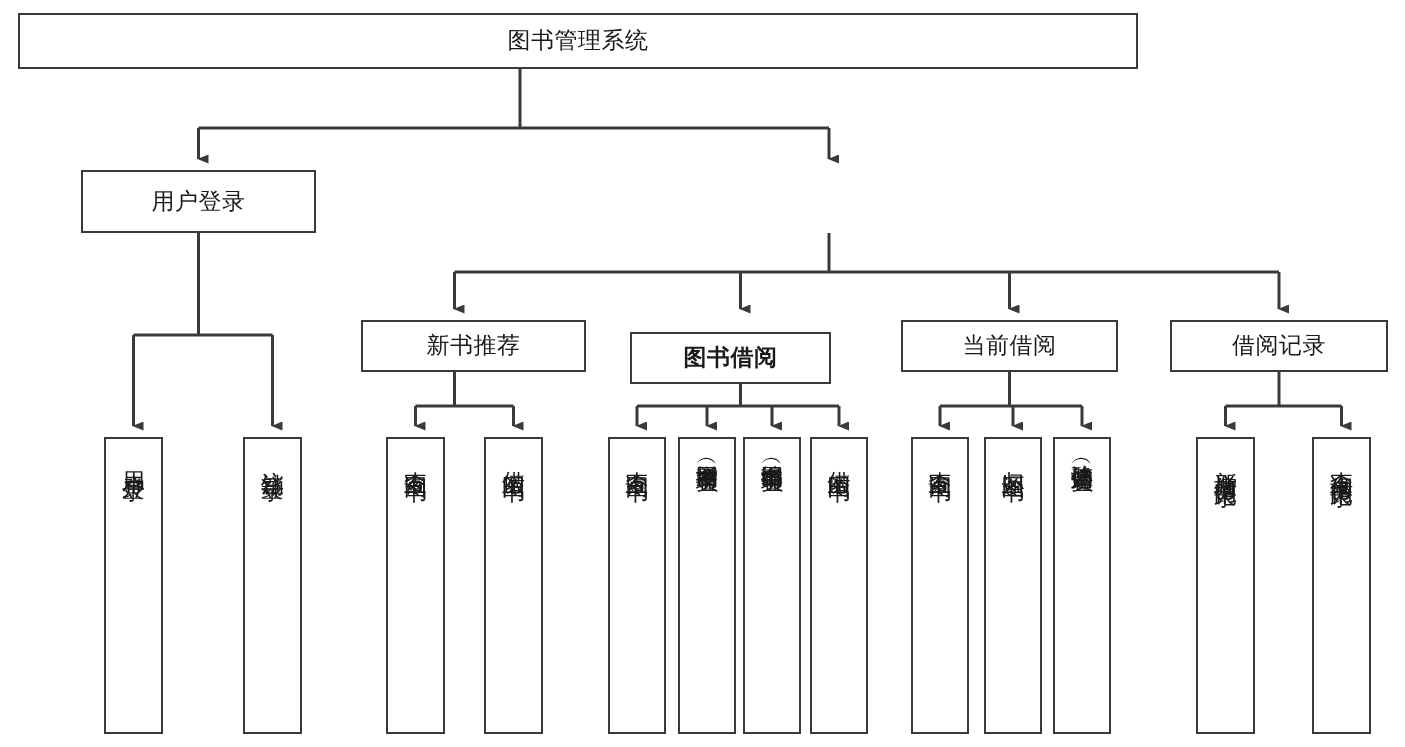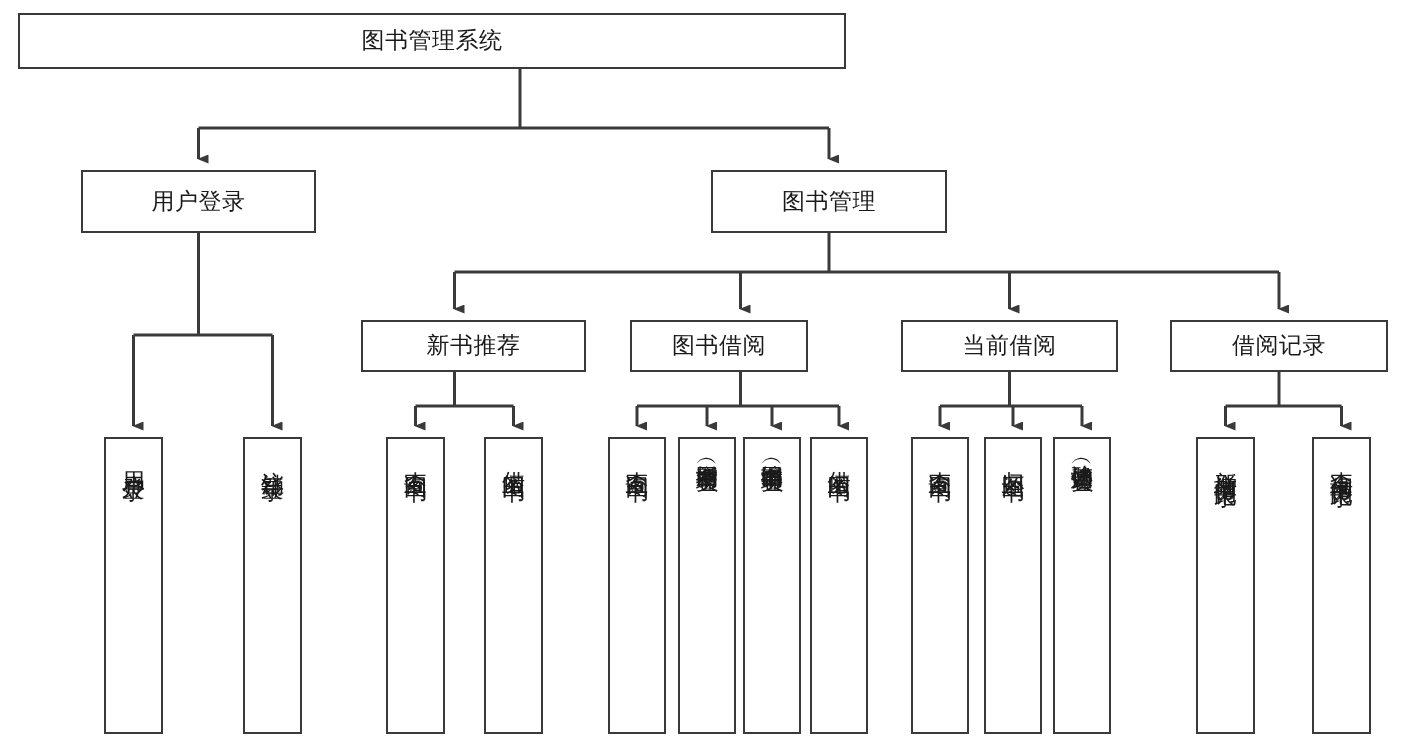--- a/index.html
+++ b/index.html
@@ -121,33 +121,30 @@
         <path d="M940,406 L940,426" marker-end="url(#arrowhead)"></path>
         <path d="M1013,406 L1013,426" marker-end="url(#arrowhead)"></path>
         <path d="M1082,406 L1082,426" marker-end="url(#arrowhead)"></path>
         <path d="M1279,372 L1279,406"></path>
         <path d="M1225.5,406 L1341.5,406"></path>
         <path d="M1225.5,406 L1225.5,426" marker-end="url(#arrowhead)"></path>
         <path d="M1341.5,406 L1341.5,426" marker-end="url(#arrowhead)"></path>
       </g>
   </svg>
 
-<div class="node horiz root" style="left: 18px; top: 13px; width: 828px; height: 56px;">
+<div class="node horiz root" style="left: 18px; top: 13px; width: 1120px; height: 56px;">
       <span class="label">图书管理系统</span>
     </div>
     <div class="node horiz" style="left: 81px; top: 170px; width: 235px; height: 63px;">
       <span class="label">用户登录</span>
     </div>
-    <div class="node horiz" style="left: 711px; top: 170px; width: 236px; height: 63px;">
-      <span class="label">图书管理</span>
-    </div>
     <div class="node horiz" style="left: 361px; top: 320px; width: 225px; height: 52px;">
       <span class="label">新书推荐</span>
     </div>
-    <div class="node horiz" style="left: 630px; top: 320px; width: 178px; height: 52px;">
+    <div class="node horiz" style="left: 630px; top: 332px; width: 201px; height: 52px; font-weight: bold;">
       <span class="label">图书借阅</span>
     </div>
     <div class="node horiz" style="left: 1170px; top: 320px; width: 218px; height: 52px;">
       <span class="label">借阅记录</span>
     </div>
     <div class="node horiz" style="left: 901px; top: 320px; width: 217px; height: 52px;">
       <span class="label">当前借阅</span>
     </div>
     <div class="node vert" style="left: 104px; top: 437px; width: 59px; height: 297px;">
       <span class="label">用户登录</span>

